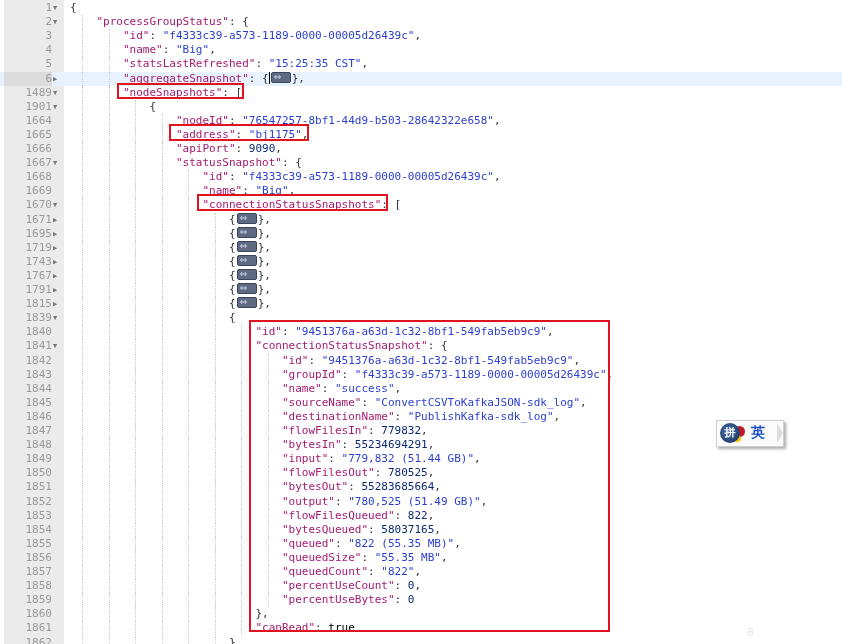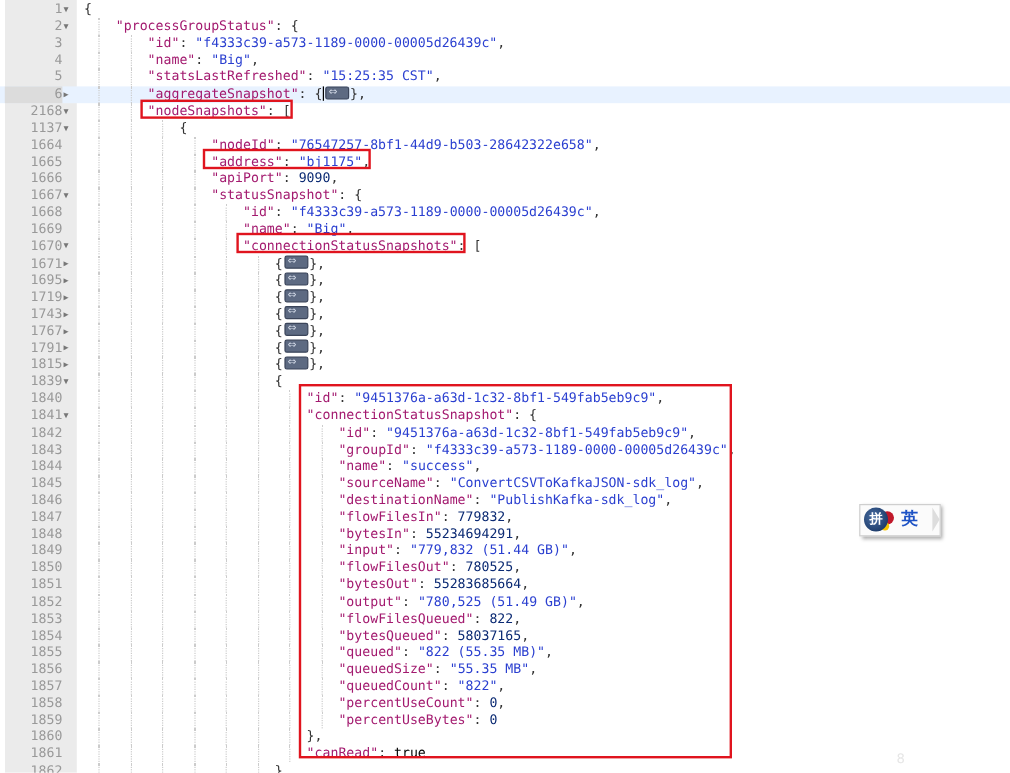--- a/index.html
+++ b/index.html
@@ -43,22 +43,22 @@
 <div class="editor">
   <div class="gutter"></div>
   <div class="left-edge"></div>
   <div id="lines">
       <div class="line" style="top: 1px;"><span class="ln">1</span><span class="fold">▼</span><span class="code" style="left: 70px;"><span class="p">{</span></span></div>
       <div class="line" style="top: 15.1px;"><span class="ln">2</span><span class="fold">▼</span><span class="guide" style="left: 82px; height: 14px;"></span><span class="code" style="left: 96.5px;"><span class="k">"processGroupStatus"</span><span class="p">: {</span></span></div>
       <div class="line" style="top: 29.2px;"><span class="ln">3</span><span class="guide" style="left: 82px; height: 14px;"></span><span class="guide" style="left: 108.5px; height: 14px;"></span><span class="code" style="left: 123px;"><span class="k">"id"</span><span class="p">: </span><span class="s">"f4333c39-a573-1189-0000-00005d26439c"</span><span class="p">,</span></span></div>
       <div class="line" style="top: 43.3px;"><span class="ln">4</span><span class="guide" style="left: 82px; height: 14px;"></span><span class="guide" style="left: 108.5px; height: 14px;"></span><span class="code" style="left: 123px;"><span class="k">"name"</span><span class="p">: </span><span class="s">"Big"</span><span class="p">,</span></span></div>
       <div class="line" style="top: 57.4px;"><span class="ln">5</span><span class="guide" style="left: 82px; height: 14px;"></span><span class="guide" style="left: 108.5px; height: 14px;"></span><span class="code" style="left: 123px;"><span class="k">"statsLastRefreshed"</span><span class="p">: </span><span class="s">"15:25:35 CST"</span><span class="p">,</span></span></div>
       <div class="line active" style="top: 71.5px;"><span class="ln">6</span><span class="fold">▶</span><span class="guide" style="left: 82px; height: 14px;"></span><span class="guide" style="left: 108.5px; height: 14px;"></span><span class="code" style="left: 123px;"><span class="k">"aggregateSnapshot"</span><span class="p">: {</span><span class="cursor"></span><span class="collapsed"></span><span class="p">},</span></span></div>
-      <div class="line" style="top: 85.6px;"><span class="ln">2168</span><span class="fold">▼</span><span class="guide" style="left: 82px; height: 14px;"></span><span class="guide" style="left: 108.5px; height: 14px;"></span><span class="code" style="left: 123px;"><span class="k">"nodeSnapshots"</span><span class="p">: [</span></span></div>
-      <div class="line" style="top: 99.7px;"><span class="ln">1137</span><span class="fold">▼</span><span class="guide" style="left: 82px; height: 14px;"></span><span class="guide" style="left: 108.5px; height: 14px;"></span><span class="guide" style="left: 135px; height: 14px;"></span><span class="code" style="left: 149.5px;"><span class="p">{</span></span></div>
+      <div class="line" style="top: 85.6px;"><span class="ln">1489</span><span class="fold">▼</span><span class="guide" style="left: 82px; height: 14px;"></span><span class="guide" style="left: 108.5px; height: 14px;"></span><span class="code" style="left: 123px;"><span class="k">"nodeSnapshots"</span><span class="p">: [</span></span></div>
+      <div class="line" style="top: 99.7px;"><span class="ln">1901</span><span class="fold">▼</span><span class="guide" style="left: 82px; height: 14px;"></span><span class="guide" style="left: 108.5px; height: 14px;"></span><span class="guide" style="left: 135px; height: 14px;"></span><span class="code" style="left: 149.5px;"><span class="p">{</span></span></div>
       <div class="line" style="top: 113.8px;"><span class="ln">1664</span><span class="guide" style="left: 82px; height: 14px;"></span><span class="guide" style="left: 108.5px; height: 14px;"></span><span class="guide" style="left: 135px; height: 14px;"></span><span class="guide" style="left: 161.5px; height: 14px;"></span><span class="code" style="left: 176px;"><span class="k">"nodeId"</span><span class="p">: </span><span class="s">"76547257-8bf1-44d9-b503-28642322e658"</span><span class="p">,</span></span></div>
       <div class="line" style="top: 127.9px;"><span class="ln">1665</span><span class="guide" style="left: 82px; height: 14px;"></span><span class="guide" style="left: 108.5px; height: 14px;"></span><span class="guide" style="left: 135px; height: 14px;"></span><span class="guide" style="left: 161.5px; height: 14px;"></span><span class="code" style="left: 176px;"><span class="k">"address"</span><span class="p">: </span><span class="s">"bj1175"</span><span class="p">,</span></span></div>
       <div class="line" style="top: 142px;"><span class="ln">1666</span><span class="guide" style="left: 82px; height: 14px;"></span><span class="guide" style="left: 108.5px; height: 14px;"></span><span class="guide" style="left: 135px; height: 14px;"></span><span class="guide" style="left: 161.5px; height: 14px;"></span><span class="code" style="left: 176px;"><span class="k">"apiPort"</span><span class="p">: </span><span class="n">9090</span><span class="p">,</span></span></div>
       <div class="line" style="top: 156.1px;"><span class="ln">1667</span><span class="fold">▼</span><span class="guide" style="left: 82px; height: 14px;"></span><span class="guide" style="left: 108.5px; height: 14px;"></span><span class="guide" style="left: 135px; height: 14px;"></span><span class="guide" style="left: 161.5px; height: 14px;"></span><span class="code" style="left: 176px;"><span class="k">"statusSnapshot"</span><span class="p">: {</span></span></div>
       <div class="line" style="top: 170.2px;"><span class="ln">1668</span><span class="guide" style="left: 82px; height: 14px;"></span><span class="guide" style="left: 108.5px; height: 14px;"></span><span class="guide" style="left: 135px; height: 14px;"></span><span class="guide" style="left: 161.5px; height: 14px;"></span><span class="guide" style="left: 188px; height: 14px;"></span><span class="code" style="left: 202.5px;"><span class="k">"id"</span><span class="p">: </span><span class="s">"f4333c39-a573-1189-0000-00005d26439c"</span><span class="p">,</span></span></div>
       <div class="line" style="top: 184.3px;"><span class="ln">1669</span><span class="guide" style="left: 82px; height: 14px;"></span><span class="guide" style="left: 108.5px; height: 14px;"></span><span class="guide" style="left: 135px; height: 14px;"></span><span class="guide" style="left: 161.5px; height: 14px;"></span><span class="guide" style="left: 188px; height: 14px;"></span><span class="code" style="left: 202.5px;"><span class="k">"name"</span><span class="p">: </span><span class="s">"Big"</span><span class="p">,</span></span></div>
       <div class="line" style="top: 198.4px;"><span class="ln">1670</span><span class="fold">▼</span><span class="guide" style="left: 82px; height: 14px;"></span><span class="guide" style="left: 108.5px; height: 14px;"></span><span class="guide" style="left: 135px; height: 14px;"></span><span class="guide" style="left: 161.5px; height: 14px;"></span><span class="guide" style="left: 188px; height: 14px;"></span><span class="code" style="left: 202.5px;"><span class="k">"connectionStatusSnapshots"</span><span class="p">: [</span></span></div>
       <div class="line" style="top: 212.5px;"><span class="ln">1671</span><span class="fold">▶</span><span class="guide" style="left: 82px; height: 14px;"></span><span class="guide" style="left: 108.5px; height: 14px;"></span><span class="guide" style="left: 135px; height: 14px;"></span><span class="guide" style="left: 161.5px; height: 14px;"></span><span class="guide" style="left: 188px; height: 14px;"></span><span class="guide" style="left: 214.5px; height: 14px;"></span><span class="code" style="left: 229px;"><span class="p">{</span><span class="collapsed"></span><span class="p">},</span></span></div>
       <div class="line" style="top: 226.6px;"><span class="ln">1695</span><span class="fold">▶</span><span class="guide" style="left: 82px; height: 14px;"></span><span class="guide" style="left: 108.5px; height: 14px;"></span><span class="guide" style="left: 135px; height: 14px;"></span><span class="guide" style="left: 161.5px; height: 14px;"></span><span class="guide" style="left: 188px; height: 14px;"></span><span class="guide" style="left: 214.5px; height: 14px;"></span><span class="code" style="left: 229px;"><span class="p">{</span><span class="collapsed"></span><span class="p">},</span></span></div>
       <div class="line" style="top: 240.7px;"><span class="ln">1719</span><span class="fold">▶</span><span class="guide" style="left: 82px; height: 14px;"></span><span class="guide" style="left: 108.5px; height: 14px;"></span><span class="guide" style="left: 135px; height: 14px;"></span><span class="guide" style="left: 161.5px; height: 14px;"></span><span class="guide" style="left: 188px; height: 14px;"></span><span class="guide" style="left: 214.5px; height: 14px;"></span><span class="code" style="left: 229px;"><span class="p">{</span><span class="collapsed"></span><span class="p">},</span></span></div>

